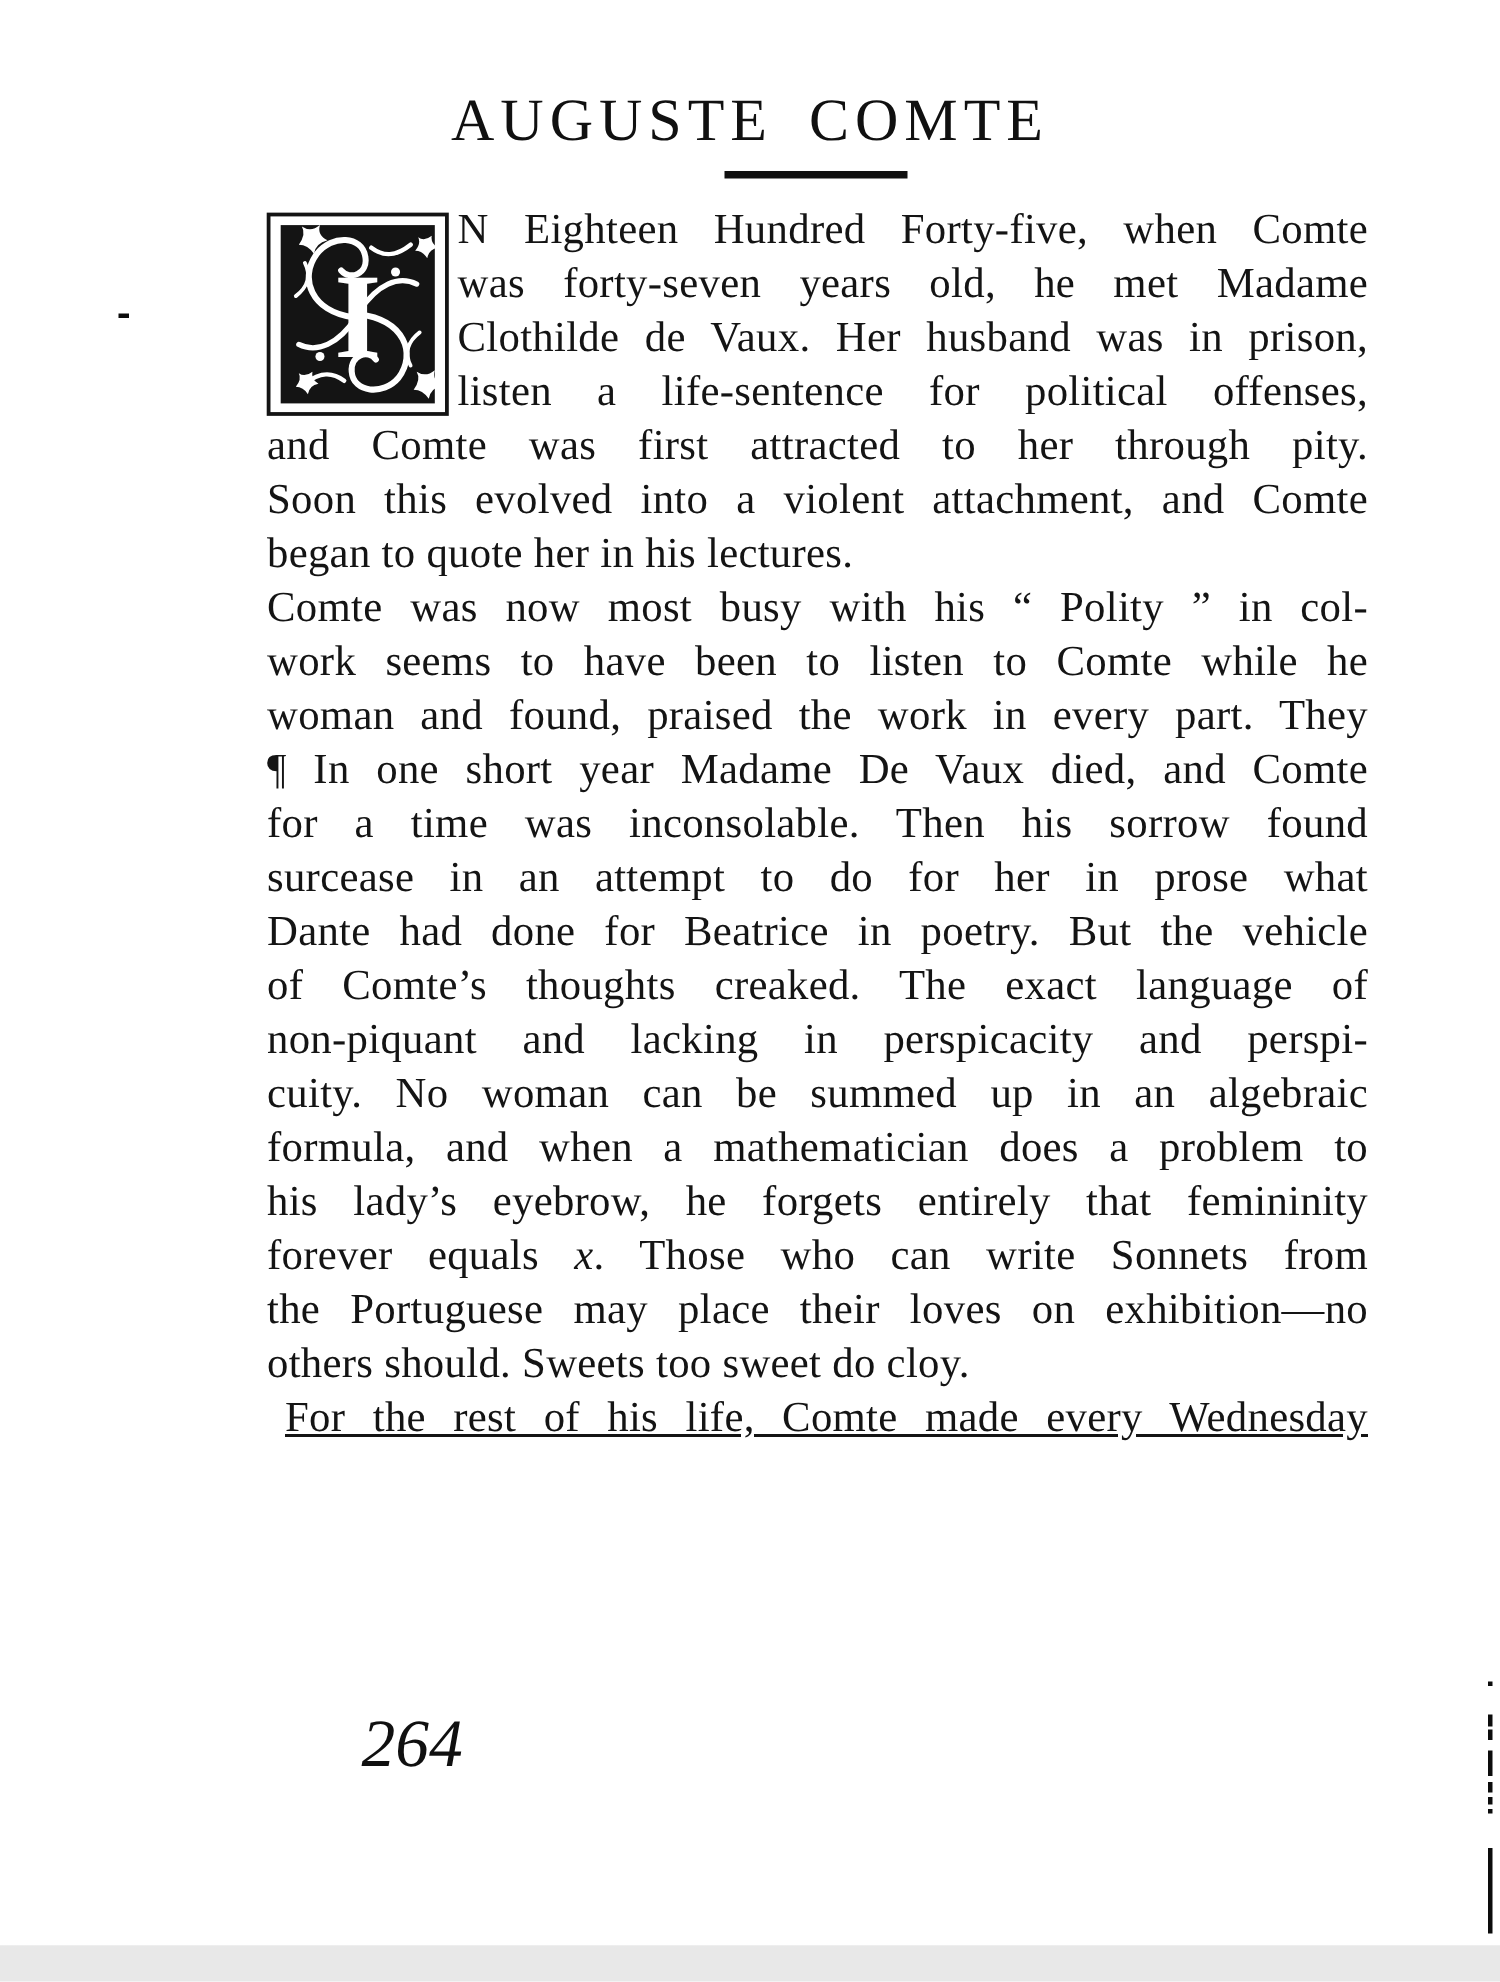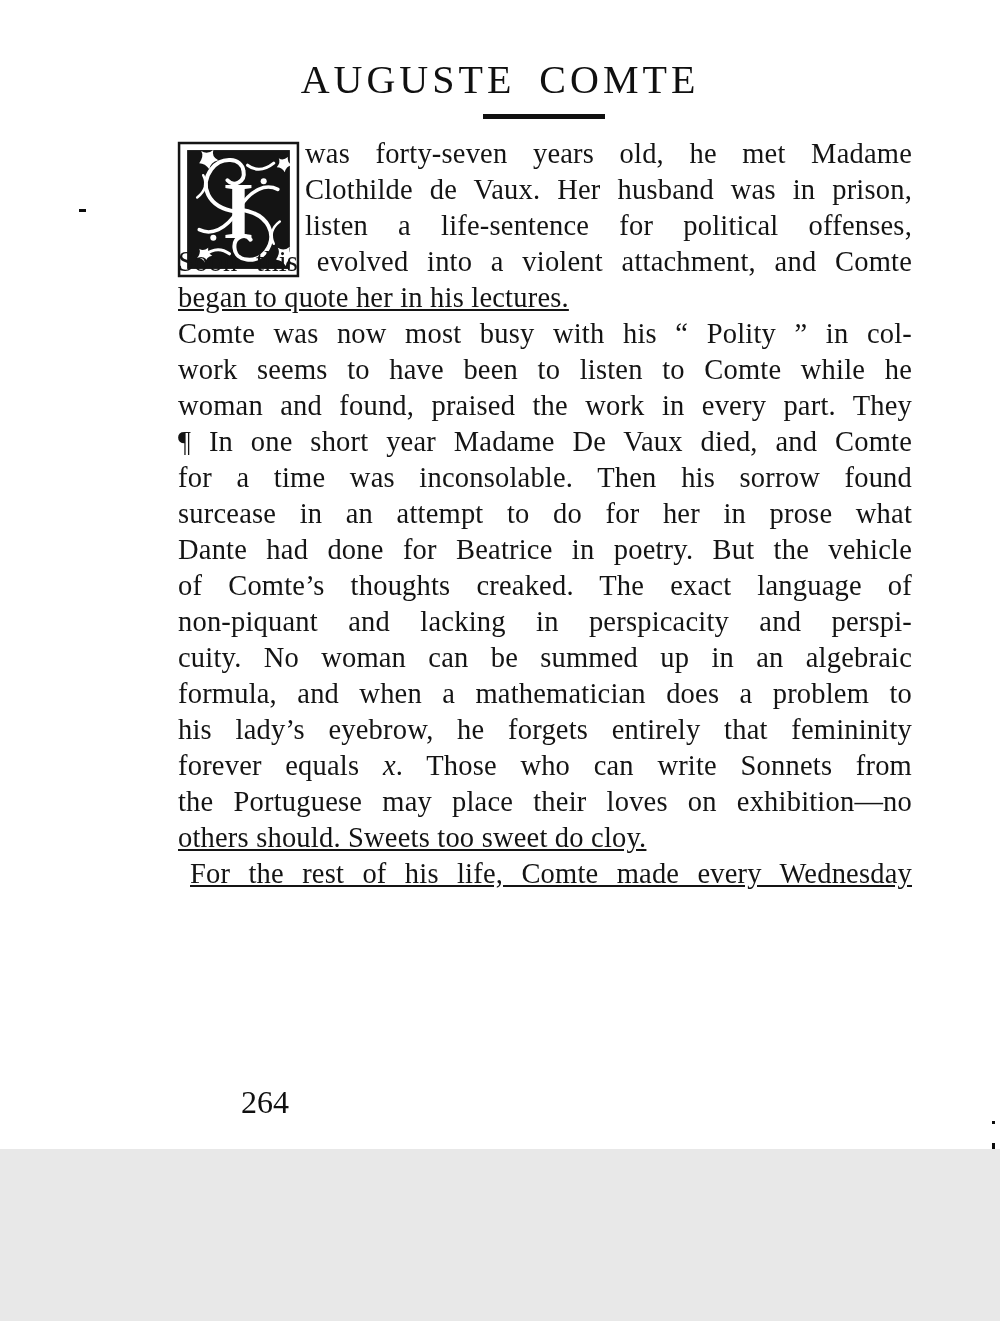--- a/index.html
+++ b/index.html
@@ -1,18 +1,18 @@
 <!DOCTYPE html>
 <html><head>
 <meta charset="utf-8">
 <style>
   html,body{margin:0;padding:0;background:#e8e8e8;}
   .page{
     position:relative;
-    width:1000px;height:1149px;
+    width:1000px;height:1297px;
     background:#ffffff;
     overflow:hidden;
     font-family:"Liberation Serif","DejaVu Serif",serif;
     color:#141414;
   }
   .title{
     position:absolute;
     top:56px;left:0;width:1000px;
     text-align:center;
     font-size:40px;
@@ -34,32 +34,33 @@
   .ln{
     height:36px;line-height:36px;
     font-size:28.5px;
     letter-spacing:0.2px;
     white-space:nowrap;
     text-align:justify;
     text-align-last:justify;
     overflow:visible;
   }
   .ln.bc{margin-left:127px;}
-  .ln.nj{text-align-last:left;text-decoration:underline;}
+  .ln.nj{text-align-last:left;}
   .ln.ind{text-indent:12px;text-decoration:underline;}
   .dropcap{
     position:absolute;
     top:141px;left:177px;
     width:123px;height:137px;
   }
   .folio{
     position:absolute;
-    top:1084px;left:241px;
-    font-size:32px;
+    top:1136px;left:241px;
+    font-size:45px;
     color:#101010;
+    font-style:italic;
   }
   .artifact{position:absolute;background:#0c0c0c;}
   i{font-style:italic;}
 </style>
 </head>
 <body>
 
 <div class="page">
 
   <div class="title">AUGUSTE COMTE</div>
@@ -85,23 +86,25 @@
         <path d="M20,116 q4,-5 2,-9 q4,3 9,-1 q-1,5 4,8 q-6,1 -7,7 q-3,-5 -8,-5 z"></path>
         <path d="M99,26 q4,-5 2,-9 q4,3 9,-1 q-1,5 4,8 q-6,1 -7,7 q-3,-5 -8,-5 z"></path>
         <circle cx="36" cy="96" r="3"></circle>
         <circle cx="86" cy="40" r="3"></circle>
       </g>
       <text x="61" y="96" text-anchor="middle" font-size="80" font-weight="bold" font-family="'Liberation Serif','DejaVu Serif',serif" fill="#ffffff">I</text>
     </svg>
   </div>
 
   <div class="textblock">
+    <div class="ln bc">N Eighteen Hundred Forty-five, when Comte</div>
     <div class="ln bc">was forty-seven years old, he met Madame</div>
     <div class="ln bc">Clothilde de Vaux. Her husband was in prison,</div>
     <div class="ln bc">listen a life-sentence for political offenses,</div>
+    <div class="ln">and Comte was first attracted to her through pity.</div>
     <div class="ln">Soon this evolved into a violent attachment, and Comte</div>
     <div class="ln nj">began to quote her in his lectures.</div>
     <div class="ln">Comte was now most busy with his “ Polity ” in col-</div>
     <div class="ln">work seems to have been to listen to Comte while he</div>
     <div class="ln">woman and found, praised the work in every part. They</div>
     <div class="ln">¶ In one short year Madame De Vaux died, and Comte</div>
     <div class="ln">for a time was inconsolable. Then his sorrow found</div>
     <div class="ln">surcease in an attempt to do for her in prose what</div>
     <div class="ln">Dante had done for Beatrice in poetry. But the vehicle</div>
     <div class="ln">of Comte’s thoughts creaked. The exact language of</div>

